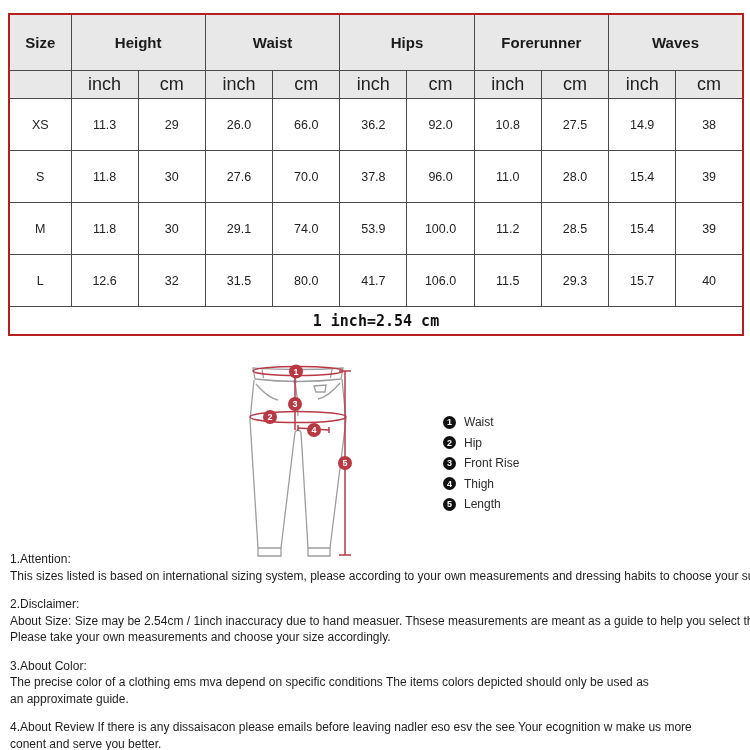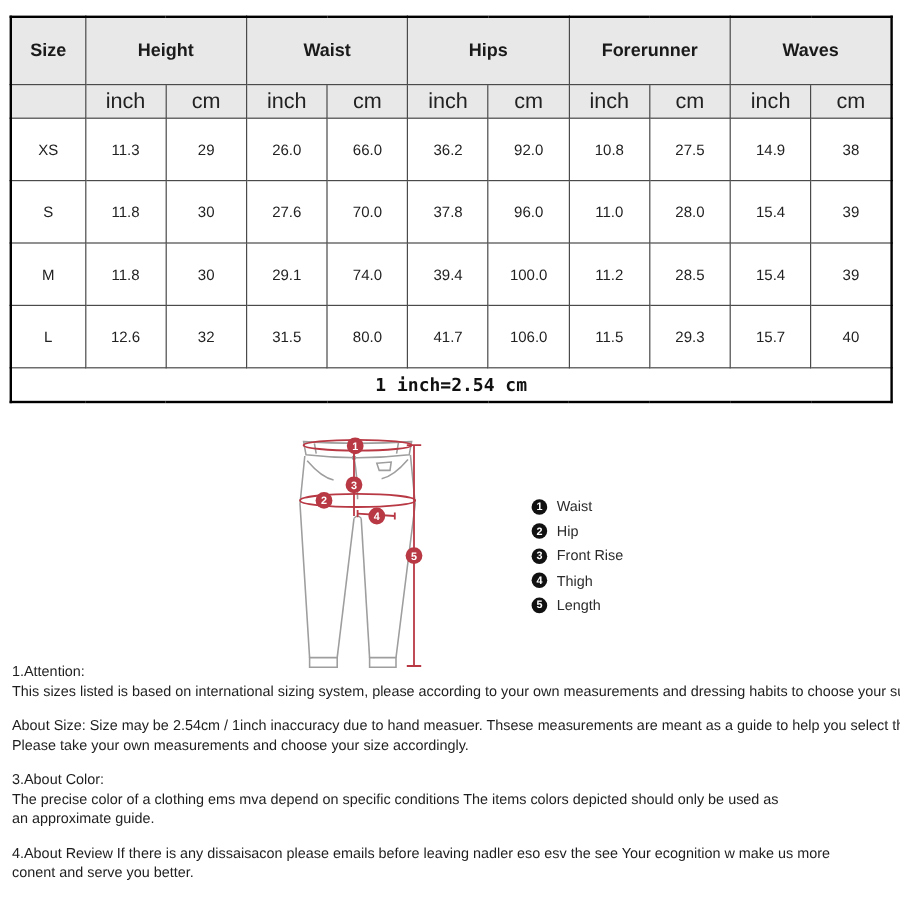--- a/index.html
+++ b/index.html
@@ -18,21 +18,21 @@
     border-collapse: collapse;
     table-layout: fixed;
   }
   .size-table td, .size-table th {
     border: 1px solid #4a4a4a;
     text-align: center;
     vertical-align: middle;
     padding: 0;
     color: #222;
   }
-  .size-table { border: 2px solid #000000; }
+  .size-table { border: 2px solid #b91c1c; }
   .row-group th {
     height: 55px;
     font-size: 15px;
     font-weight: bold;
     background: #e8e8e8;
     color: #1a1a1a;
   }
   .row-units td {
     height: 27px;
     font-size: 18px;
@@ -146,21 +146,21 @@
       <td>28.0</td>
       <td>15.4</td>
       <td>39</td>
     </tr>
     <tr class="row-data">
       <td>M</td>
       <td>11.8</td>
       <td>30</td>
       <td>29.1</td>
       <td>74.0</td>
-      <td>39.4</td>
+      <td>53.9</td>
       <td>100.0</td>
       <td>11.2</td>
       <td>28.5</td>
       <td>15.4</td>
       <td>39</td>
     </tr>
     <tr class="row-data">
       <td>L</td>
       <td>12.6</td>
       <td>32</td>
@@ -256,20 +256,21 @@
     <span class="legend-label">Length</span>
   </div>
 </div>
 
 <div class="notes">
   <div class="section">
     <div class="line">1.Attention:</div>
     <div class="line">This sizes listed is based on international sizing system, please according to your own measurements and dressing habits to choose your suitable size.</div>
   </div>
   <div class="section">
+    <div class="line">2.Disclaimer:</div>
     <div class="line">About Size: Size may be 2.54cm / 1inch inaccuracy due to hand measuer. Thsese measurements are meant as a guide to help you select the correct size.</div>
     <div class="line">Please take your own measurements and choose your size accordingly.</div>
   </div>
   <div class="section">
     <div class="line">3.About Color:</div>
     <div class="line">The precise color of a clothing ems mva depend on specific conditions The items colors depicted should only be used as</div>
     <div class="line">an approximate guide.</div>
   </div>
   <div class="section">
     <div class="line">

